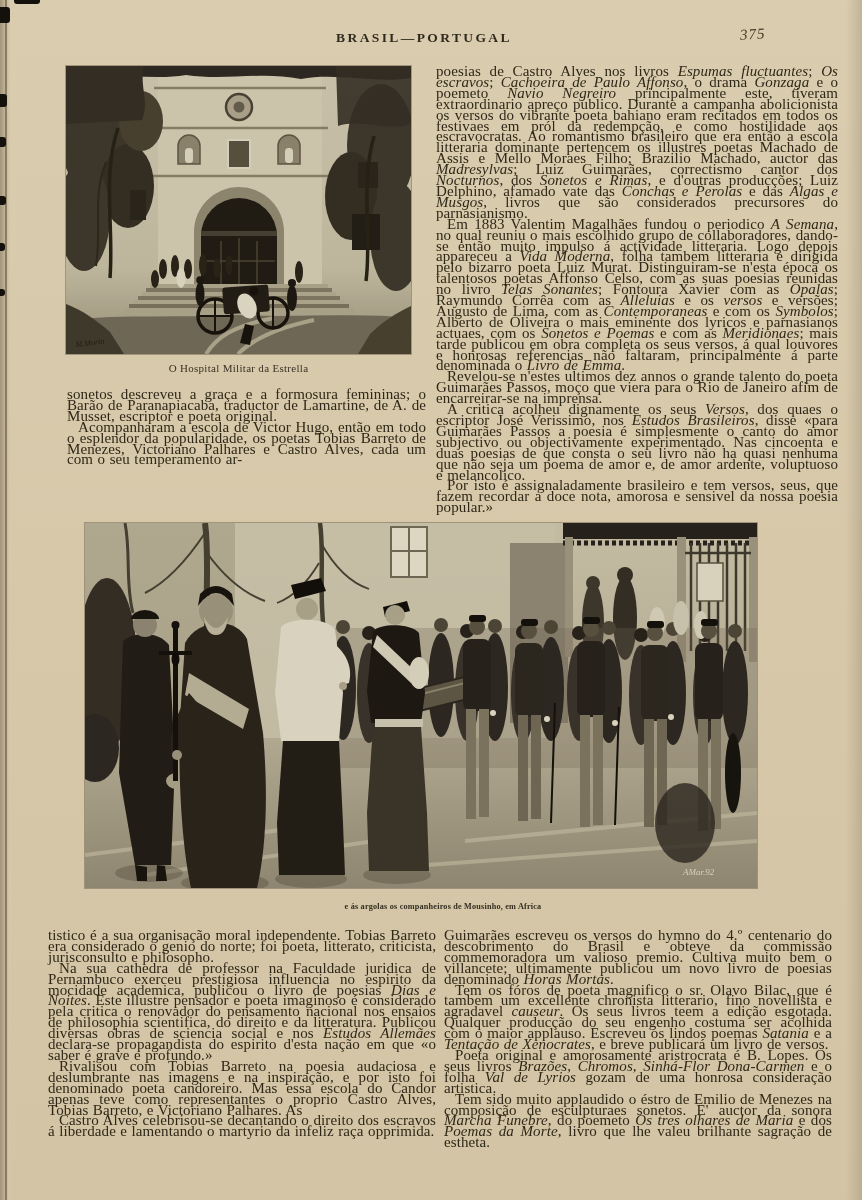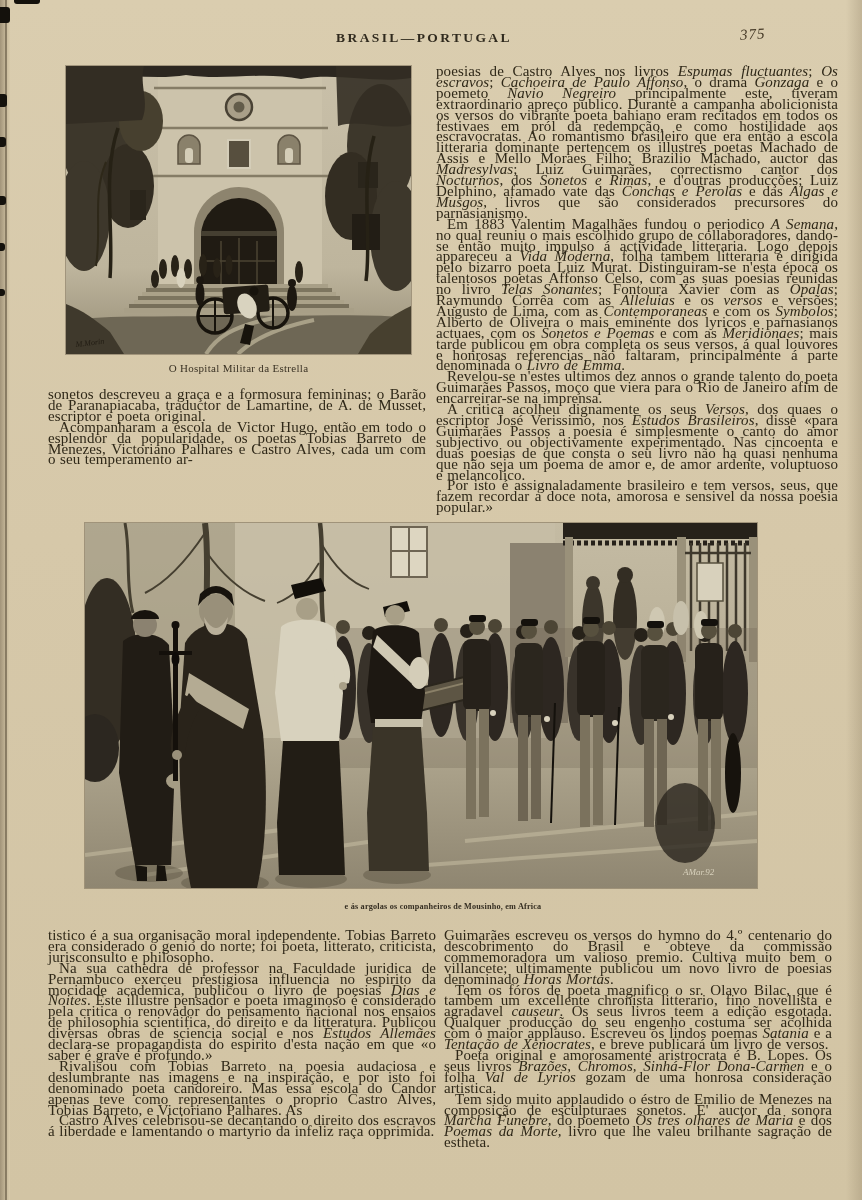--- a/index.html
+++ b/index.html
@@ -30,21 +30,21 @@
         letter-spacing:.1px;word-spacing:.6px;}
   .textblock p.ind{text-indent:11px;}
   .textblock i{font-style:italic;}
   
   .sec-top{position:absolute;top:66px;left:48px;width:790px;display:flex;gap:10px;}
   .colL{width:378px;}
   .colR{width:402px;}
   .fig1{margin:0 0 0 18px;width:345px;}
   .fig1 svg{display:block;outline:1px solid rgba(60,50,35,.35);}
   .cap1{text-align:center;font-size:11px;letter-spacing:.3px;color:#3a3224;margin-top:8px;}
-  .colL .textblock{margin-top:15px;}
+  .colL .textblock{margin-top:15px;margin-left:19px;}
   .fig2{position:absolute;top:523px;left:85px;margin:0;width:696px;}
   .fig2 svg{display:block;outline:1px solid rgba(60,50,35,.35);}
   .cap2{position:absolute;top:901px;left:48px;width:790px;text-align:center;
         font-size:8.2px;font-weight:bold;line-height:11px;letter-spacing:.2px;color:#342d21;}
   .sec-bottom{position:absolute;top:930px;left:48px;width:790px;display:flex;gap:8px;}
   .col2{width:388px;}
 </style>
 </head>
 <body>
 

